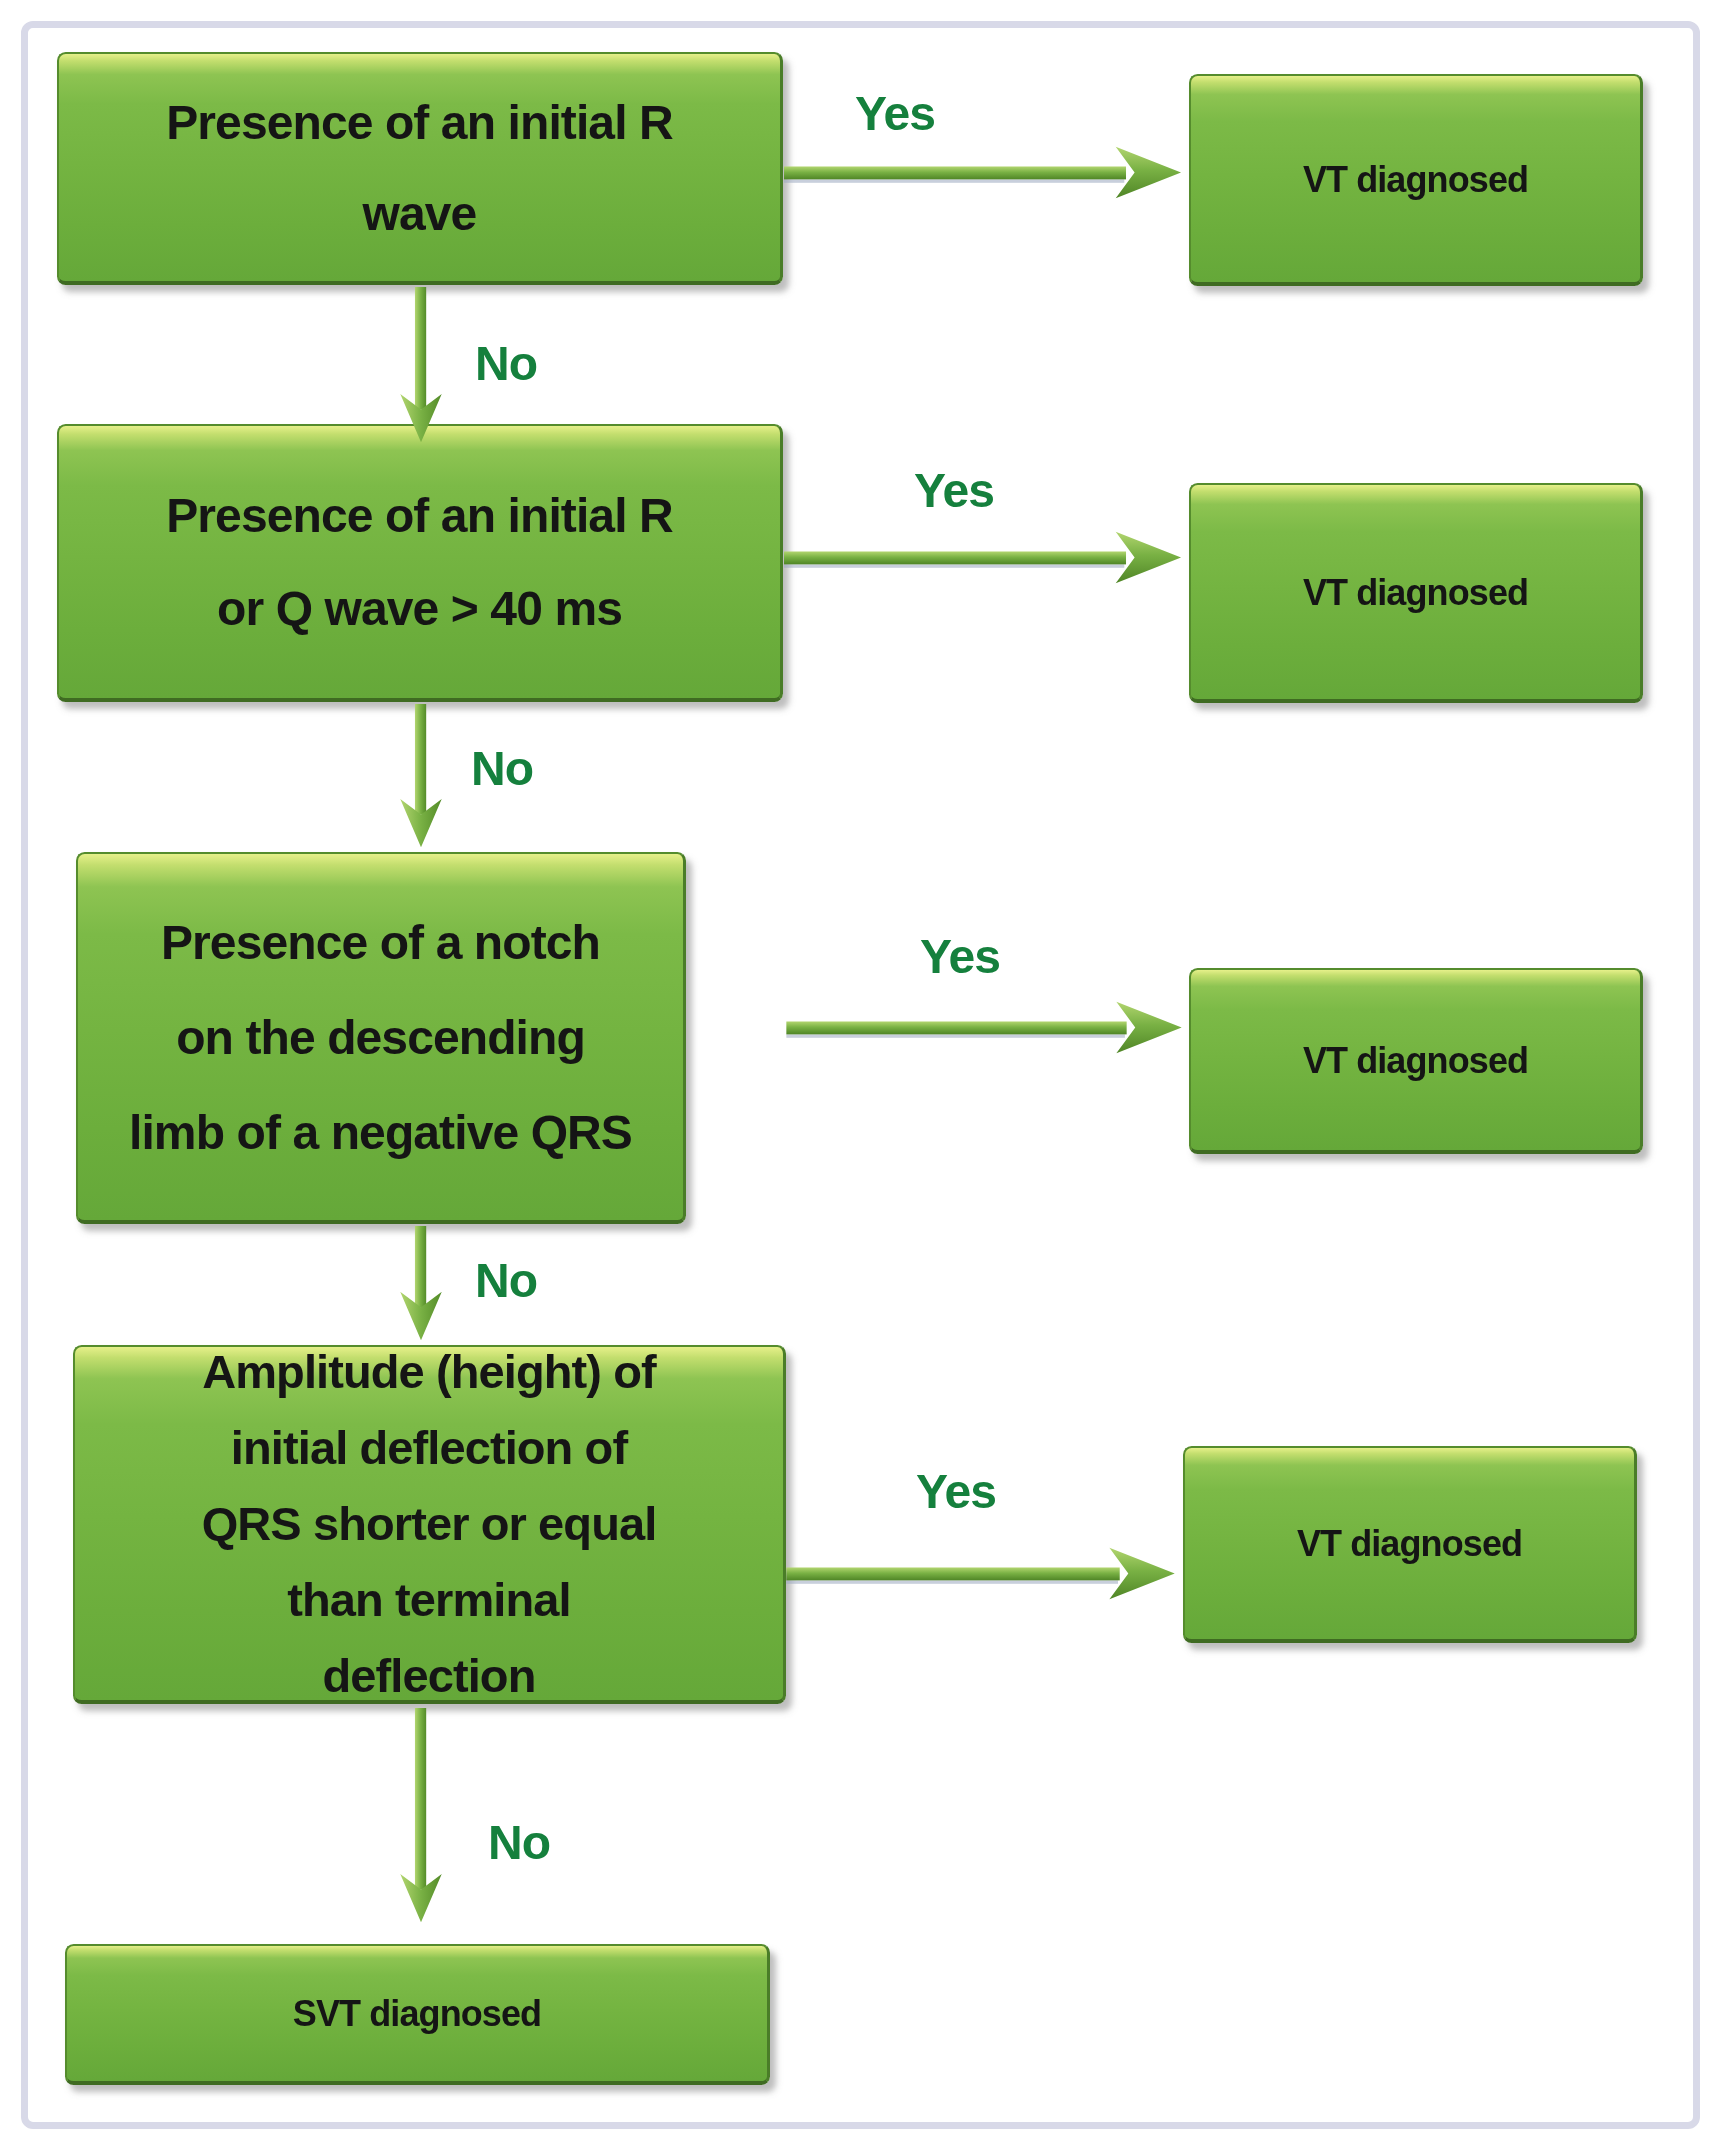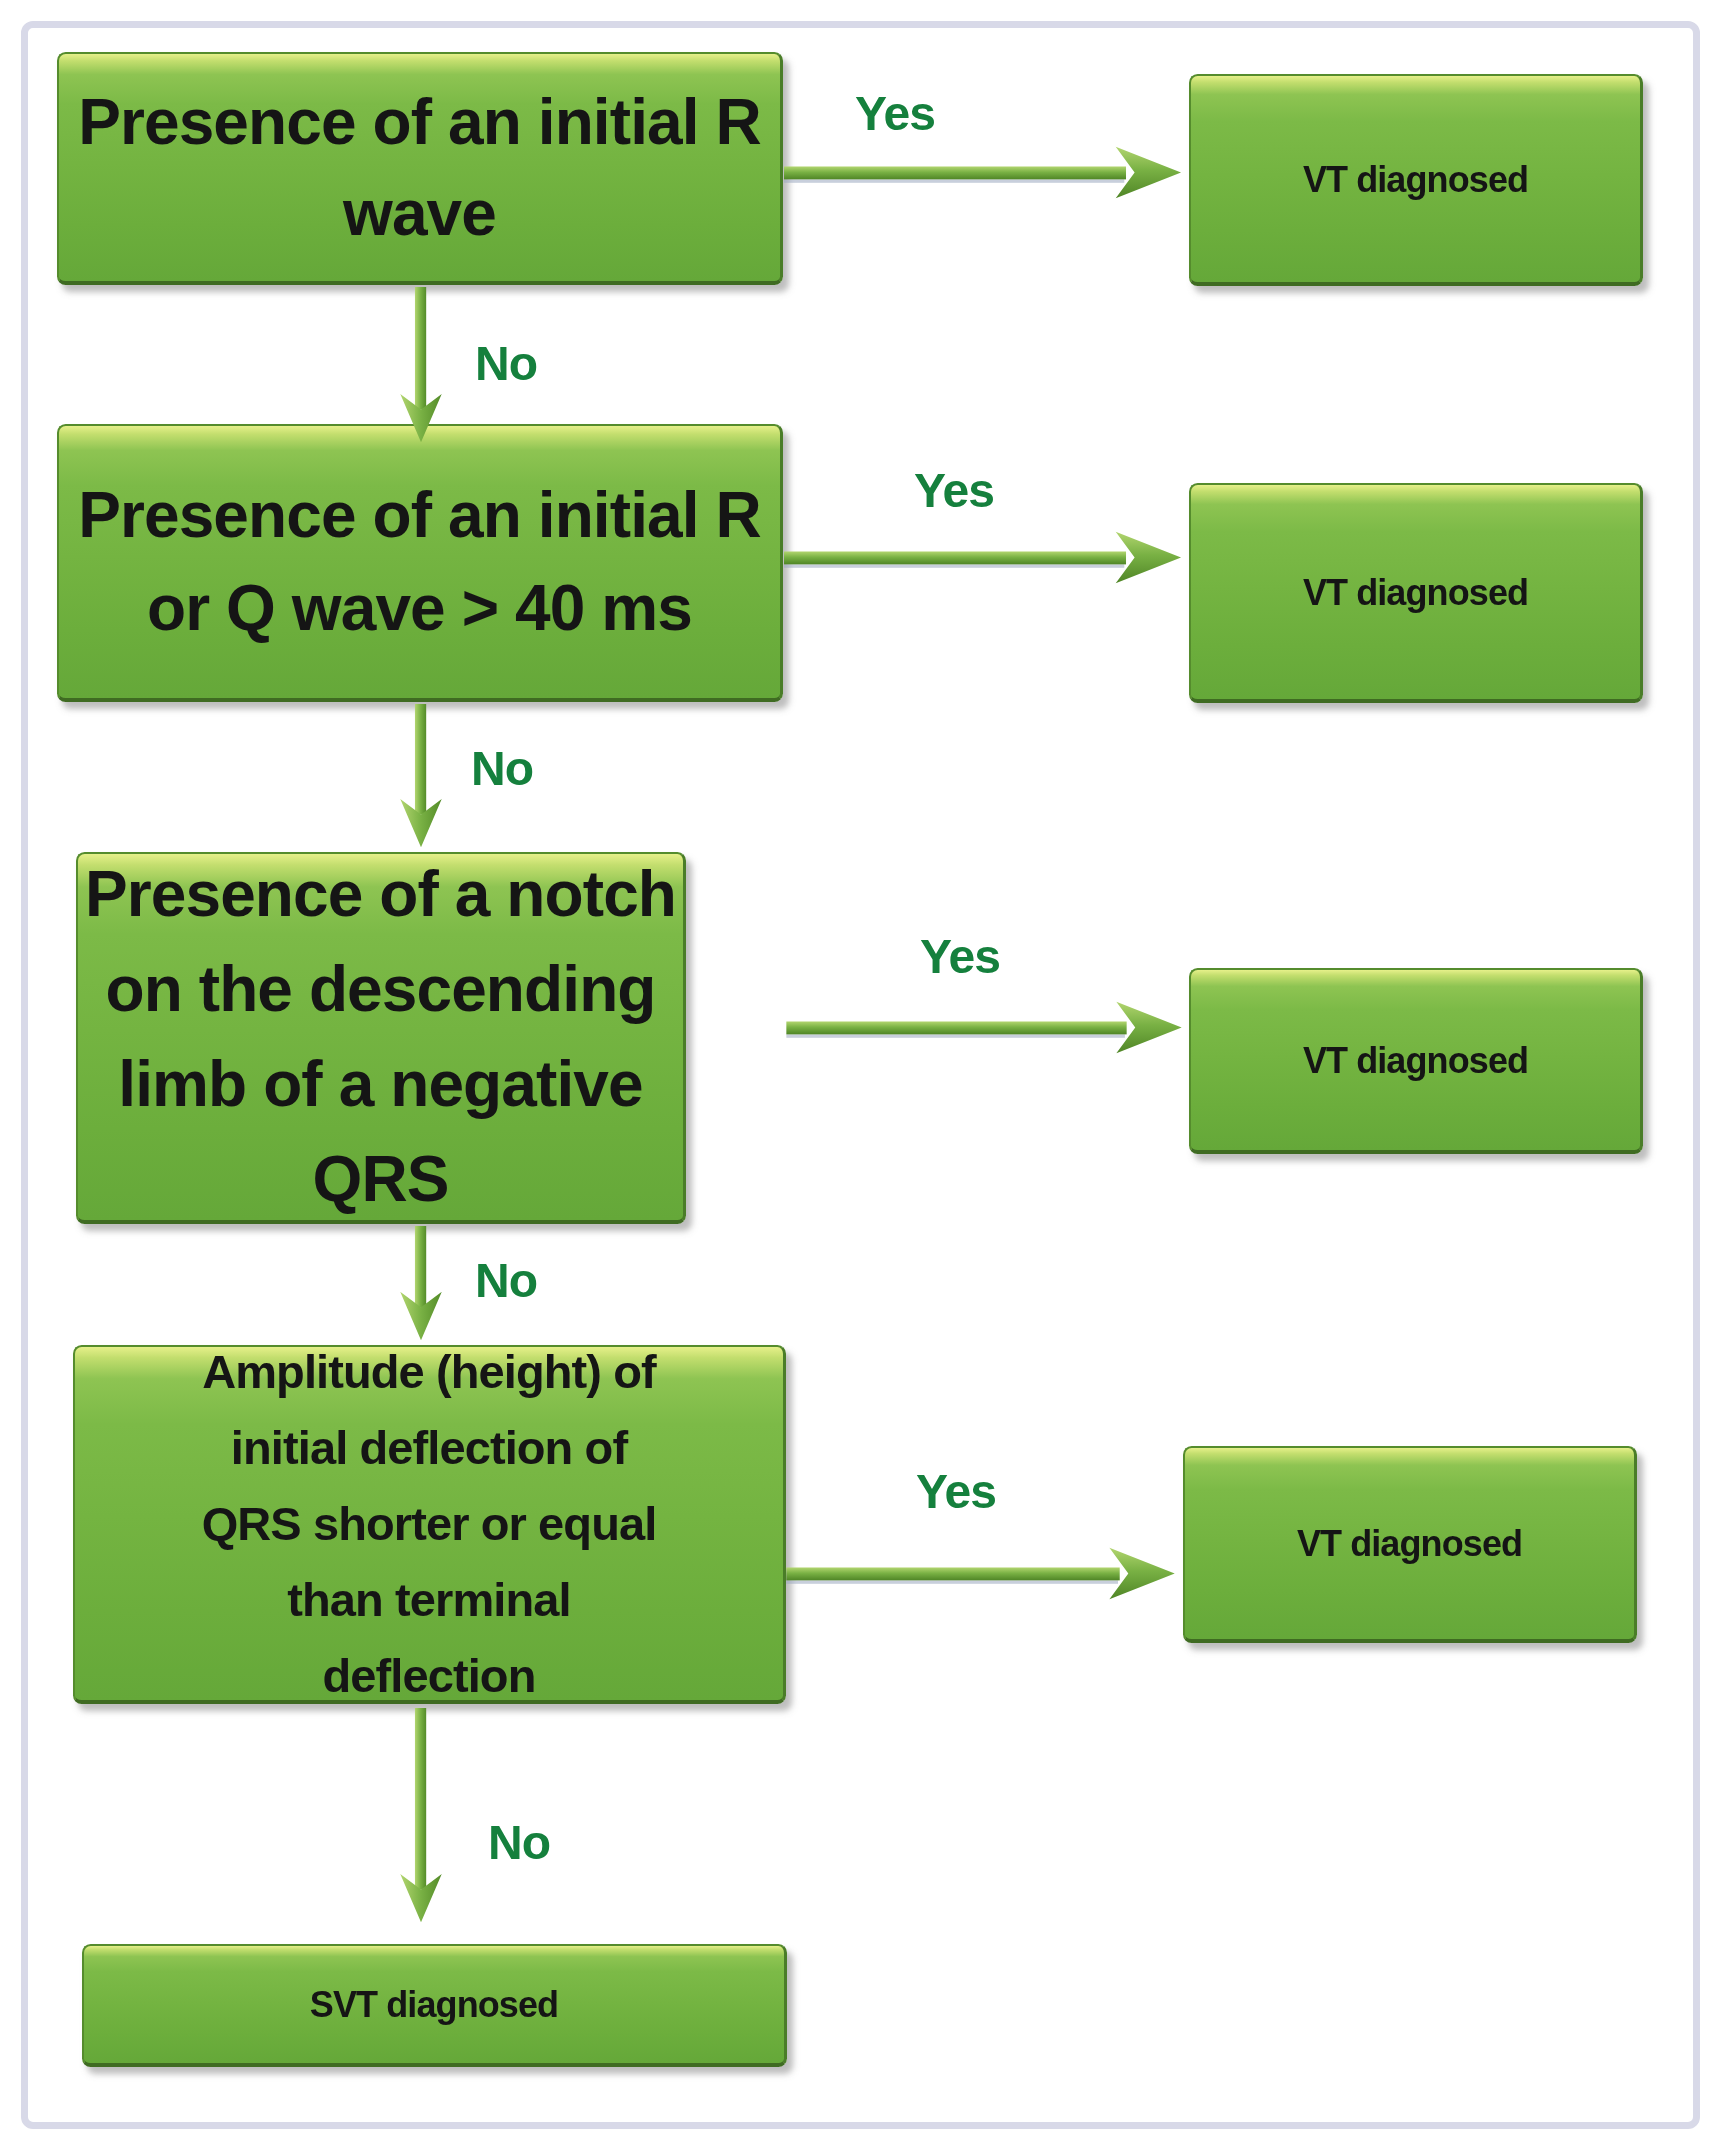--- a/index.html
+++ b/index.html
@@ -30,33 +30,33 @@
       #74b441 48%, #6cae3c 75%, #65a839 100%);
     box-shadow:5.2px 7px 6px rgba(125,125,125,0.5);
     display:flex;align-items:center;justify-content:center;
     text-align:center;
   }
   .box-text{
     white-space:pre-line;
     color:#151515;
     font-weight:700;
     letter-spacing:-0.9px;
-    font-size:64px;
+    font-size:48px;
   }
   #q1 .box-text{line-height:91px;}
   #q2 .box-text{line-height:93px;}
   #q3 .box-text{line-height:95px;}
   #q4 .box-text{font-size:47px;line-height:76px;text-align:center;}
   .vt .box-text,#svt .box-text{font-size:36px;line-height:55px;}
 
   #q1{left:57px;top:52px;width:726px;height:233px;}
   #q2{left:57px;top:424px;width:726px;height:278px;}
   #q3{left:76px;top:852px;width:610px;height:372px;}
   #q4{left:73px;top:1345px;width:713px;height:359px;}
-  #svt{left:82px;top:1944px;width:705px;height:123px;}
+  #svt{left:65px;top:1944px;width:705px;height:141px;}
   #vt1{left:1189px;top:74px;width:454px;height:212px;}
   #vt2{left:1189px;top:483px;width:454px;height:220px;}
   #vt3{left:1189px;top:968px;width:454px;height:186px;}
   #vt4{left:1183px;top:1446px;width:454px;height:197px;}
 
   .arrow{position:absolute;}
   #h1{left:783px;top:145px;}
   #h2{left:783px;top:530px;}
   #h3{left:785px;top:1000px;}
   #h4{left:785px;top:1546px;}

